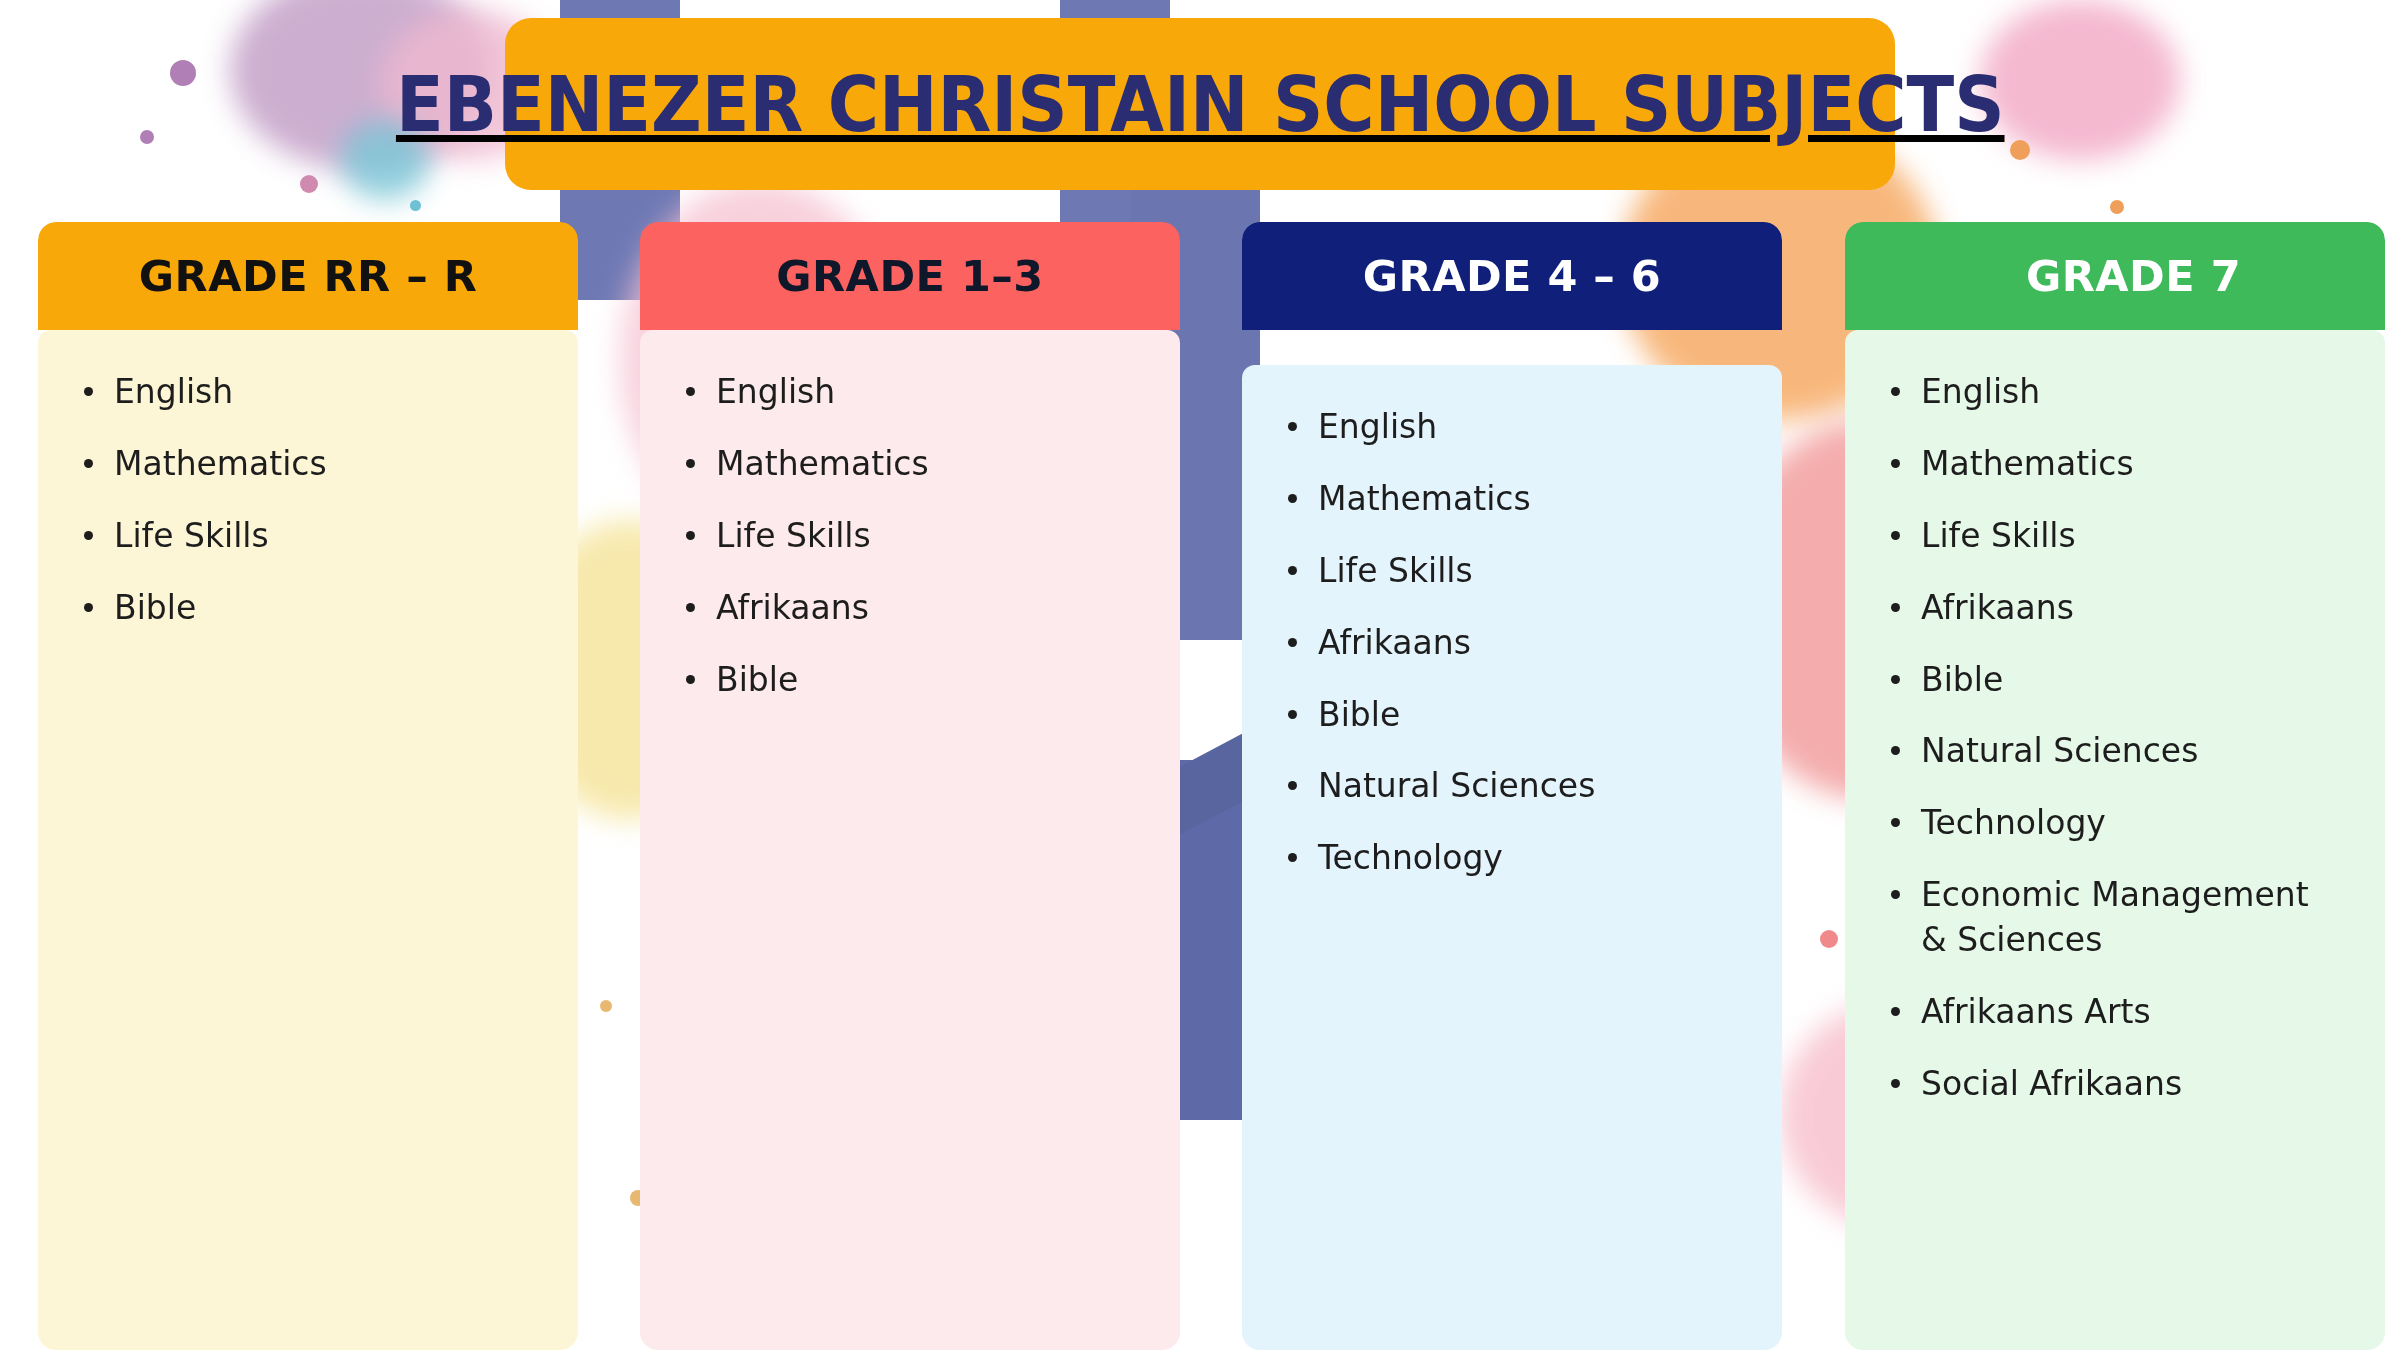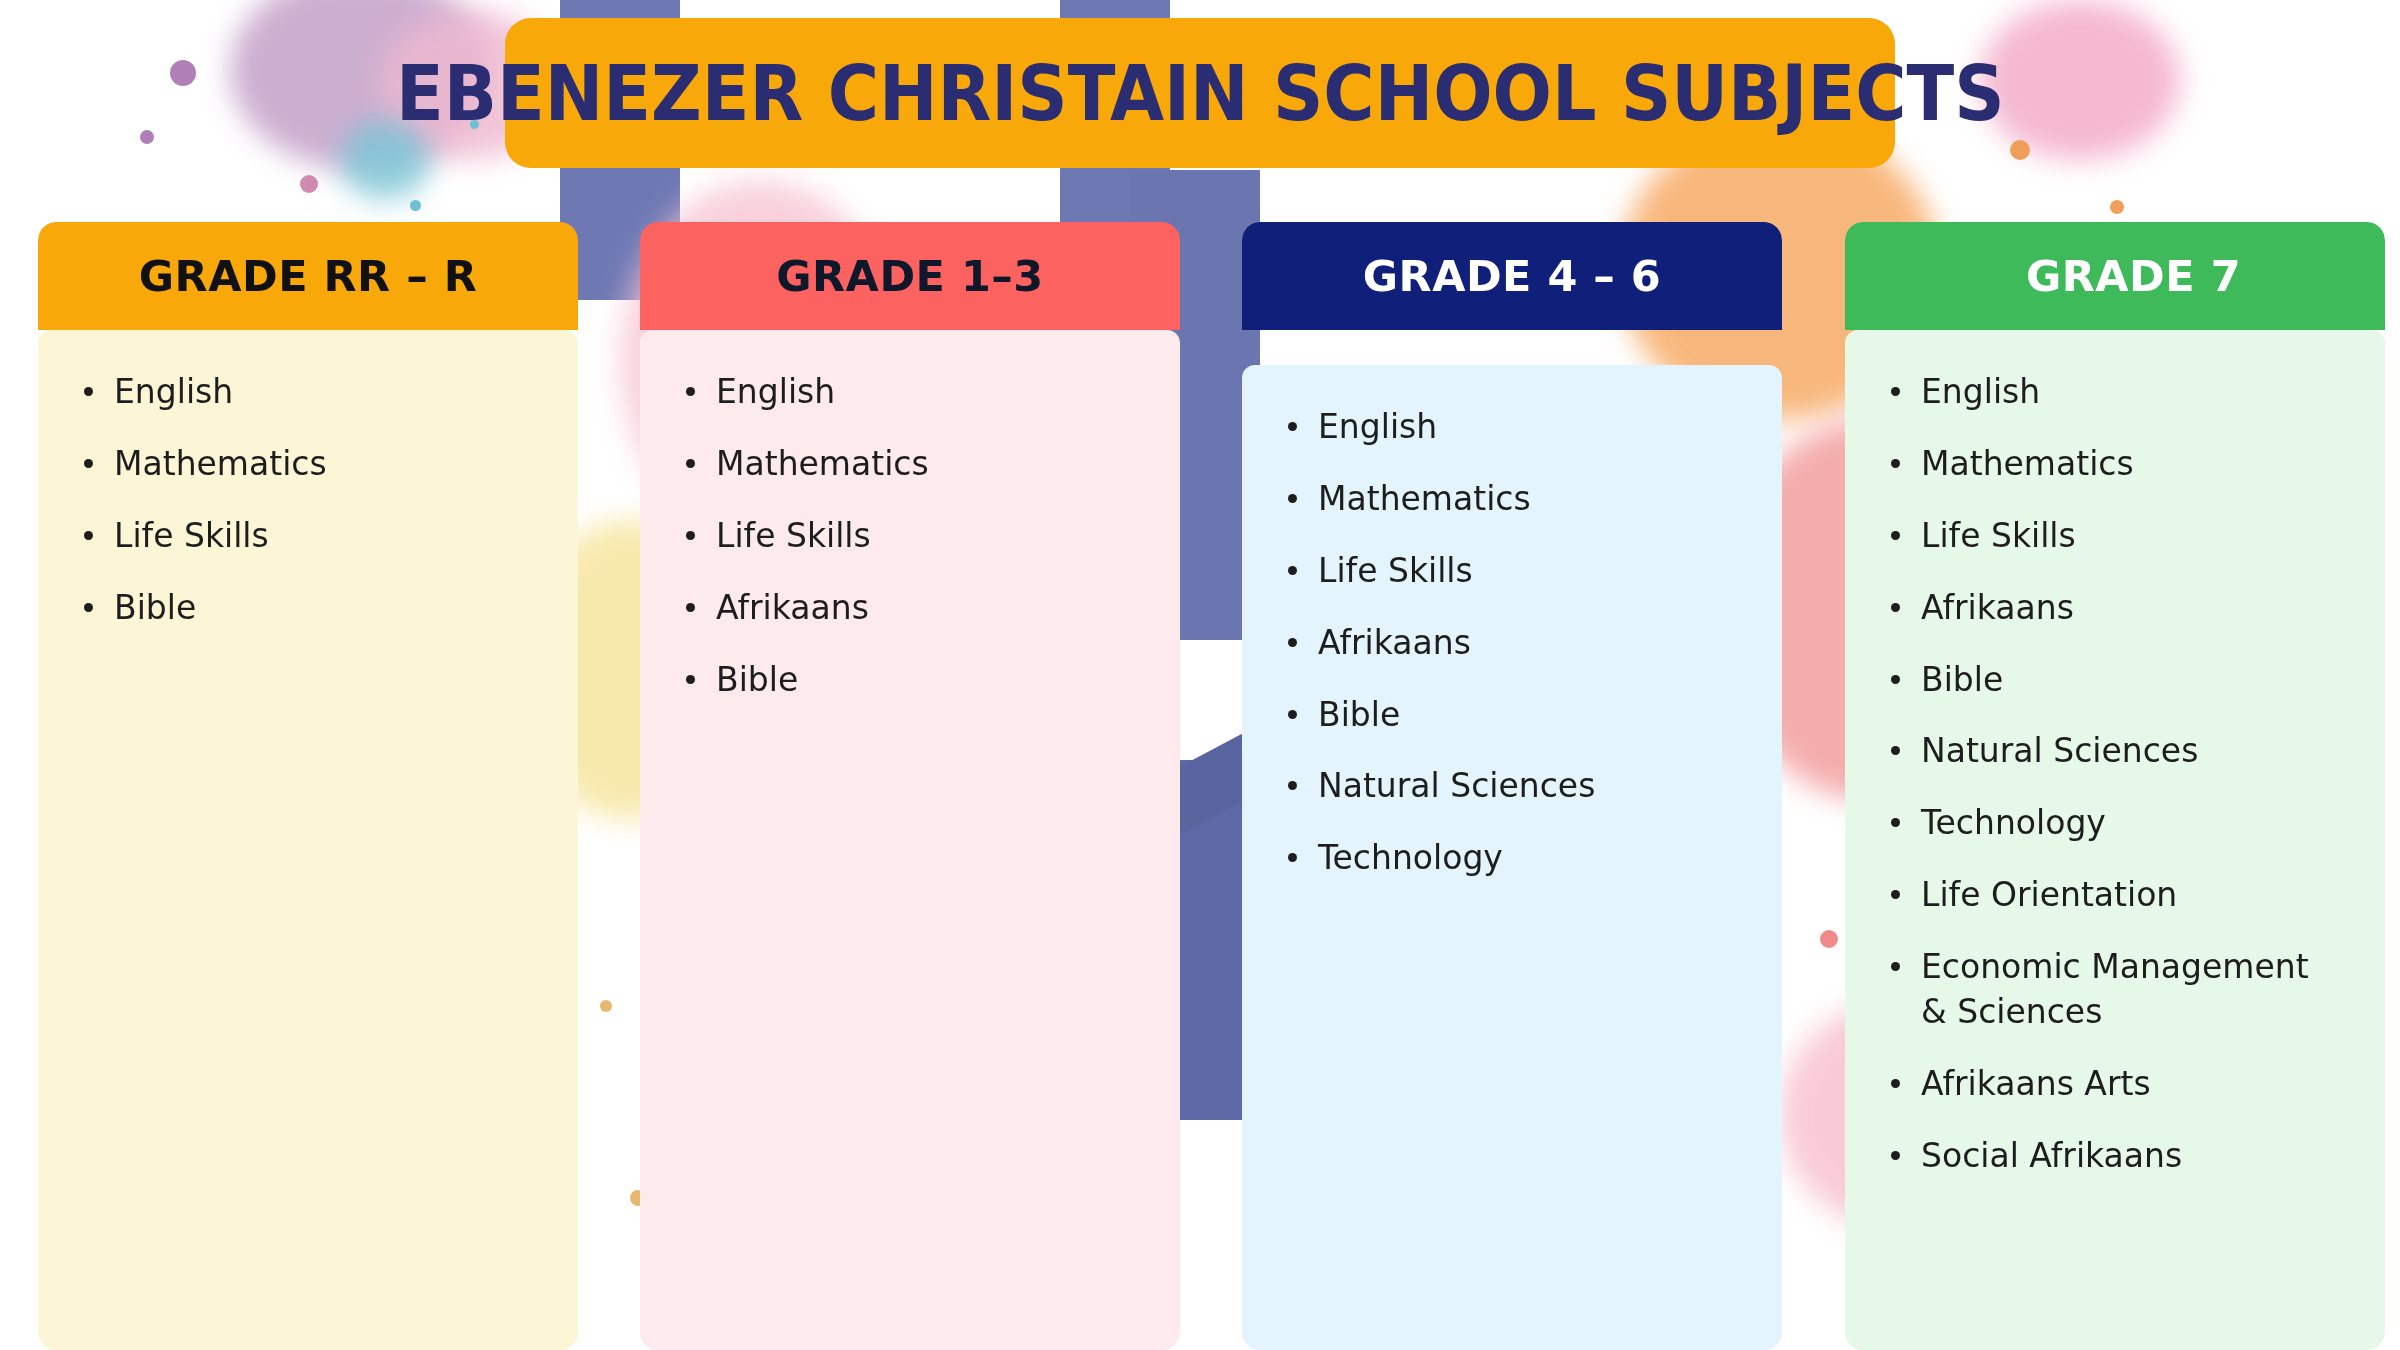--- a/index.html
+++ b/index.html
@@ -36,27 +36,28 @@
     position: absolute;
     background: #6e79b4;
   }
 
   
   #title-banner {
     position: absolute;
     left: 505px;
     top: 18px;
     width: 1390px;
-    height: 150px;
+    height: 172px;
     background: #f9a80a;
     border-radius: 26px;
     z-index: 5;
     display: flex;
     align-items: center;
     justify-content: center;
+    text-decoration: underline;
   }
   #title-text {
     font-family: "DejaVu Sans", sans-serif;
     font-weight: bold;
     font-size: 76px;
     letter-spacing: 0px;
     color: #2b2d73;
     transform: scaleX(0.92);
     white-space: nowrap;
     text-transform: uppercase;
@@ -240,21 +241,20 @@
     </div>
     <div class="col-body">
       <ul class="subject-list">
         <li>English</li>
         <li>Mathematics</li>
         <li>Life Skills</li>
         <li>Afrikaans</li>
         <li>Bible</li>
         <li>Natural Sciences</li>
         <li>Technology</li>
-        <li>Life Orientation</li>
         <li>Economic Management &amp; Sciences</li>
         <li>Afrikaans Arts</li>
         <li>Social Afrikaans</li>
       </ul>
     </div>
   </div>
 
 </div>
 
 </body></html>

